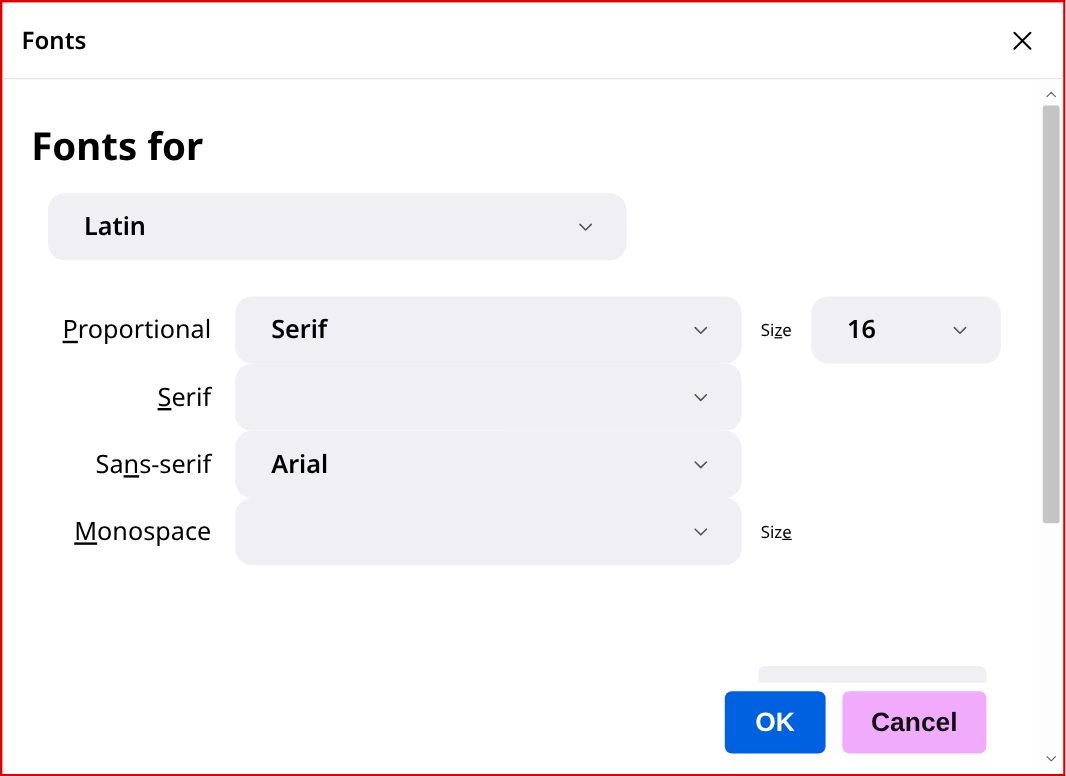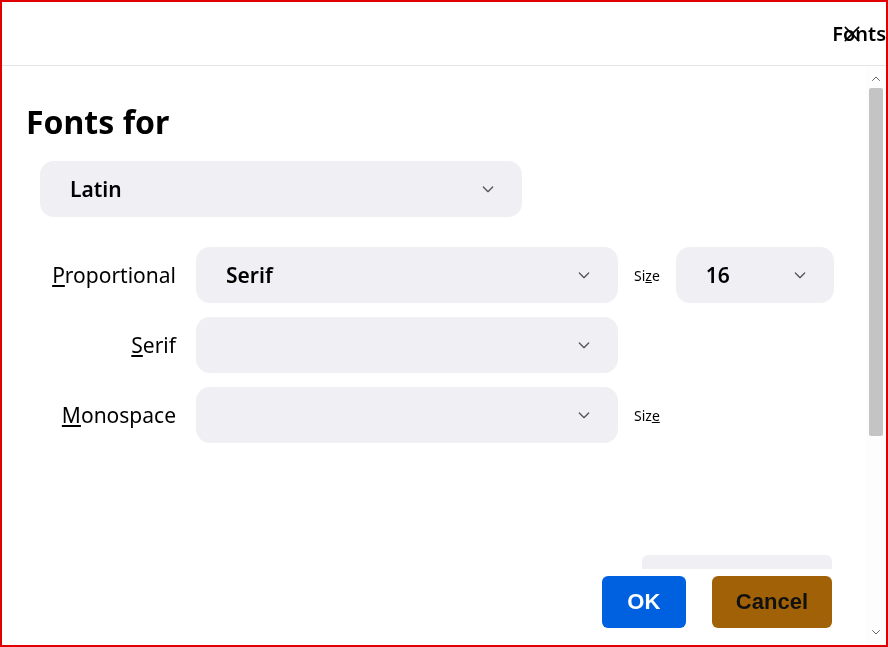--- a/index.html
+++ b/index.html
@@ -11,21 +11,21 @@
     color: #000;
   }
   .dialog {
     width: 888px; height: 647px;
     border: 2px solid #e00000;
     display: flex; flex-direction: column;
     position: relative;
   }
   .titlebar {
     height: 64px;
-    display: flex; align-items: center; justify-content: flex-end;
+    display: flex; align-items: center; justify-content: flex-start;
     border-bottom: 1px solid #e5e5e5;
     position: relative;
     flex: 0 0 auto;
     padding-left: 16px;
   }
   .titlebar .title {
     font-size: 20px; font-weight: 600;
   }
   .close-btn {
     position: absolute; right: 14px; top: 50%; transform: translateY(-50%);
@@ -88,40 +88,39 @@
     display:flex;align-items:center;justify-content:center;
     width:24px;height:24px;color:#555;
   }
   .combo .chev svg{width:16px;height:16px;}
 
   .lang-row { margin-bottom: 30px; }
   .lang-row .combo { width: 482px; margin-left: 14px; }
 
   .field-row {
     display: flex; align-items: center;
-    margin-bottom: 14px;
   }
   .field-label {
     width: 160px;
     text-align: right;
     font-size: 21px;
     padding-right: 10px;
   }
   .field-label .ul { text-decoration: underline; }
   .font-combo { width: 422px; margin-left: 10px; }
   .size-label {
     font-size: 14px;
     margin-left: 16px;
   }
   .size-label .ul { text-decoration: underline; }
   .size-combo { width: 158px; margin-left: 16px; }
 
   .footer {
     position: absolute;
-    left: 2px; right: 24px; bottom: 2px;
+    left: 2px; right: 34px; bottom: 2px;
     height: 82px;
     background: #fff;
     display: flex; align-items: center; justify-content: flex-end;
     gap: 14px;
     padding-right: 30px;
   }
   .footer::before{
     content:"";
     position:absolute;
     right:30px; bottom:74px;
@@ -131,21 +130,21 @@
   }
   .btn {
     height: 52px; min-width: 84px;
     border-radius: 6px;
     font-size: 22px; font-weight: 600;
     padding: 0 24px;
     display:flex;align-items:center;justify-content:center;
     cursor:pointer; border:none;
   }
   .btn-primary { background:#0061e0; color:#fff; }
-  .btn-secondary { background:#a16207; color:#111;margin-left:12px; }
+  .btn-secondary { background:#f0abfc; color:#111; }
 </style>
 </head>
 <body>
 
 <div class="dialog">
 
   <div class="titlebar">
     <div class="title">Fonts</div>
     <div class="close-btn">
       <svg viewBox="0 0 24 24">
@@ -201,20 +200,33 @@
         </div>
         <div class="combo font-combo">
           <span class="chev">
               <svg viewBox="0 0 24 24">
                 <path d="M5 9 L12 16 L19 9" stroke="#555" stroke-width="2" fill="none" stroke-linecap="round" stroke-linejoin="round"></path>
               </svg>
             </span>
         </div>
       </div>
 
+      <div class="field-row">
+        <div class="field-label">
+          <span>Sa</span><span class="ul">n</span><span>s-serif</span>
+        </div>
+        <div class="combo font-combo">
+          <span>Arial</span>
+          <span class="chev">
+              <svg viewBox="0 0 24 24">
+                <path d="M5 9 L12 16 L19 9" stroke="#555" stroke-width="2" fill="none" stroke-linecap="round" stroke-linejoin="round"></path>
+              </svg>
+            </span>
+        </div>
+      </div>
 
       <div class="field-row">
         <div class="field-label">
           <span></span><span class="ul">M</span><span>onospace</span>
         </div>
         <div class="combo font-combo">
           <span class="chev">
               <svg viewBox="0 0 24 24">
                 <path d="M5 9 L12 16 L19 9" stroke="#555" stroke-width="2" fill="none" stroke-linecap="round" stroke-linejoin="round"></path>
               </svg>

